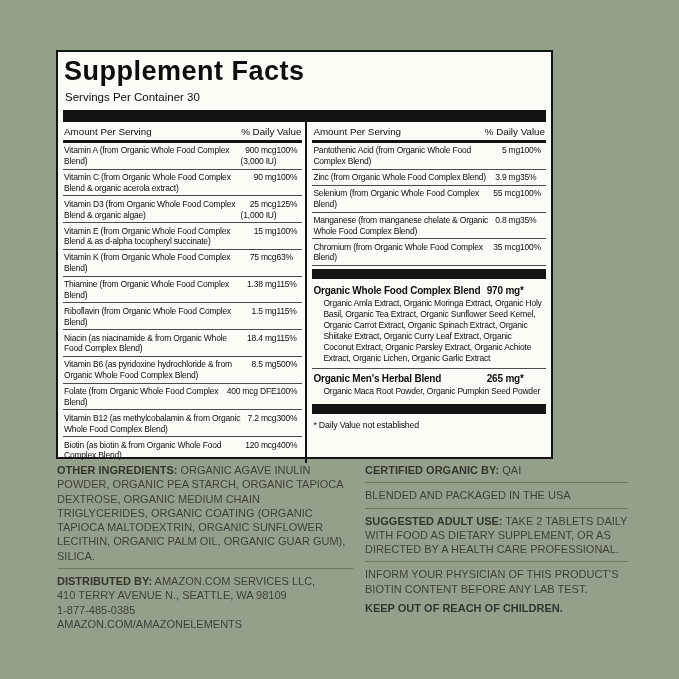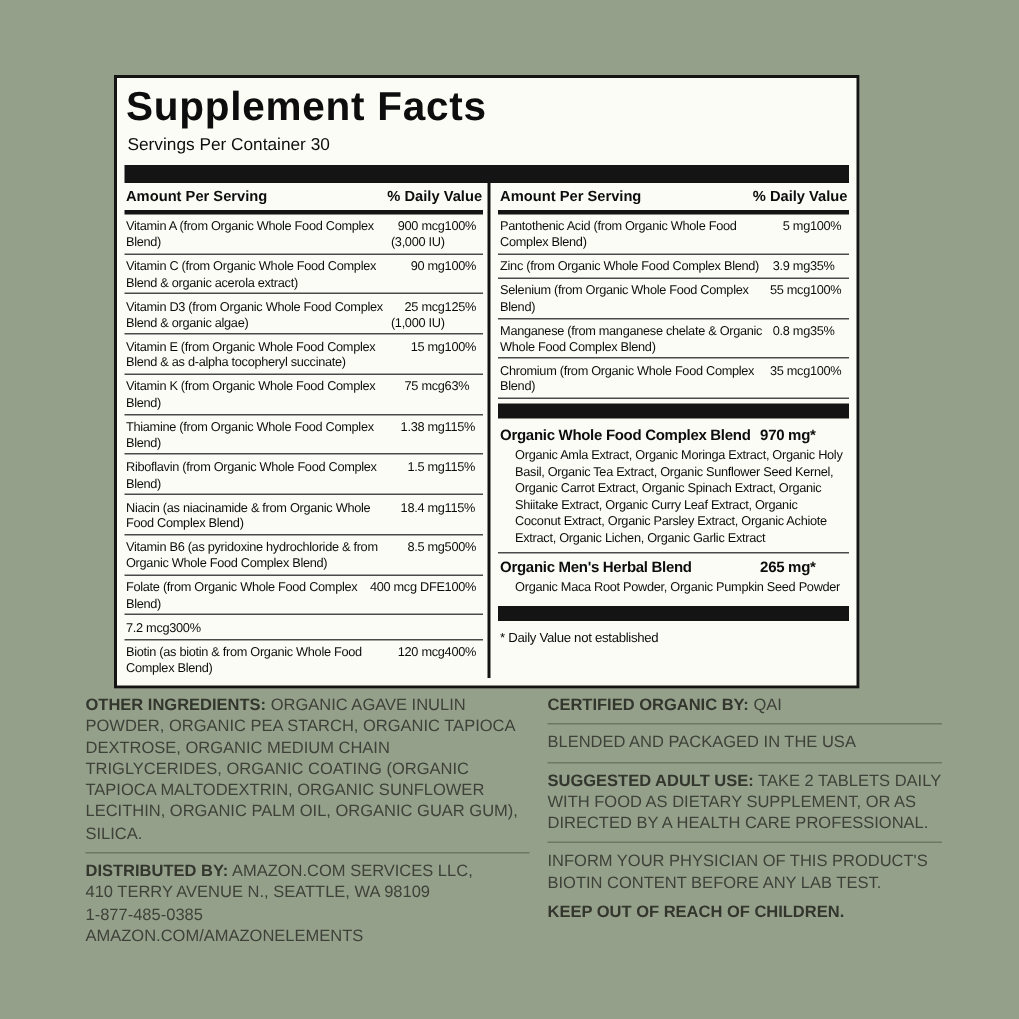--- a/index.html
+++ b/index.html
@@ -1,27 +1,27 @@
 <!DOCTYPE html>
 <html><head>
 <meta charset="utf-8">
 <style>
   html,body{margin:0;padding:0;}
   .canvas{position:relative;width:679px;height:679px;background:#95a08b;overflow:hidden;
           font-family:"Liberation Sans",sans-serif;}
   
   .label-box{position:absolute;left:56px;top:50px;width:497px;height:409px;box-sizing:border-box;
-             background:#fcfcf6;border:2.5px solid #141414;padding:4px 5px 3px 5px;color:#0d0d0d;margin-left:20px;}
+             background:#fcfcf6;border:2.5px solid #141414;padding:4px 5px 3px 5px;color:#0d0d0d;}
   .sf-title{font-size:27px;font-weight:800;letter-spacing:.5px;line-height:1;margin:2px 0 5px 1px;}
   .serving-line{font-size:11.5px;line-height:1.3;margin-left:2px;}
   .thick-bar{height:12px;background:#141414;margin-top:5px;}
   .cols{display:flex;align-items:stretch;}
   .col-l{width:50.6%;border-right:2px solid #141414;padding-right:3px;box-sizing:border-box;}
   .col-r{flex:1;padding-left:5px;display:flex;flex-direction:column;box-sizing:border-box;}
-  .chead{display:flex;justify-content:space-between;font-weight:bold;font-size:9.8px;
+  .chead{display:flex;justify-content:space-between;font-weight:normal;font-size:9.8px;
          padding:4px 1px 3px 1px;border-bottom:3.5px solid #141414;}
   .row{display:flex;align-items:flex-start;font-size:8.5px;letter-spacing:-.2px;line-height:1.25;
        padding:2.5px 0 2px 1px;border-bottom:1px solid #4a4a4a;}
   .rows-left .row:last-child{border-bottom:none;}
   .nm{flex:1;padding-right:5px;}
   .amt{text-align:right;white-space:nowrap;}
   .a2{display:block;}
   .dv{width:26px;white-space:nowrap;}
   .mid-bar{height:10px;background:#141414;margin:3px 0 2px 0;flex:none;}
   .blend{padding:2px 0 3px 1px;}
@@ -100,20 +100,21 @@
             <span class="nm">Vitamin B6 (as pyridoxine hydrochloride &amp; from Organic Whole Food Complex Blend)</span>
             <span class="amt"><span class="a1">8.5 mg</span></span>
             <span class="dv">500%</span>
           </div>
           <div class="row">
             <span class="nm">Folate (from Organic Whole Food Complex Blend)</span>
             <span class="amt"><span class="a1">400 mcg DFE</span></span>
             <span class="dv">100%</span>
           </div>
           <div class="row">
+            <span class="nm">Vitamin B12 (as methylcobalamin &amp; from Organic Whole Food Complex Blend)</span>
             <span class="amt"><span class="a1">7.2 mcg</span></span>
             <span class="dv">300%</span>
           </div>
           <div class="row">
             <span class="nm">Biotin (as biotin &amp; from Organic Whole Food Complex Blend)</span>
             <span class="amt"><span class="a1">120 mcg</span></span>
             <span class="dv">400%</span>
           </div>
         </div>
       </div>

